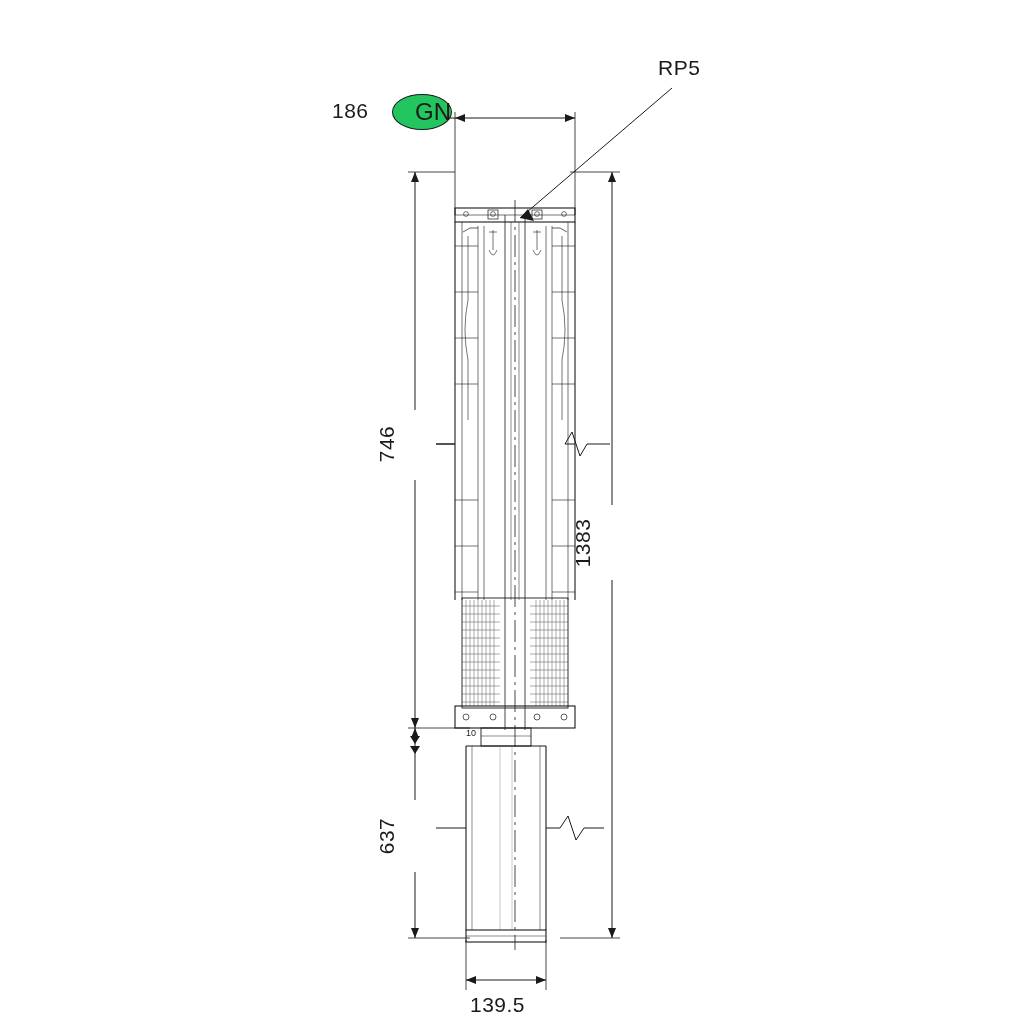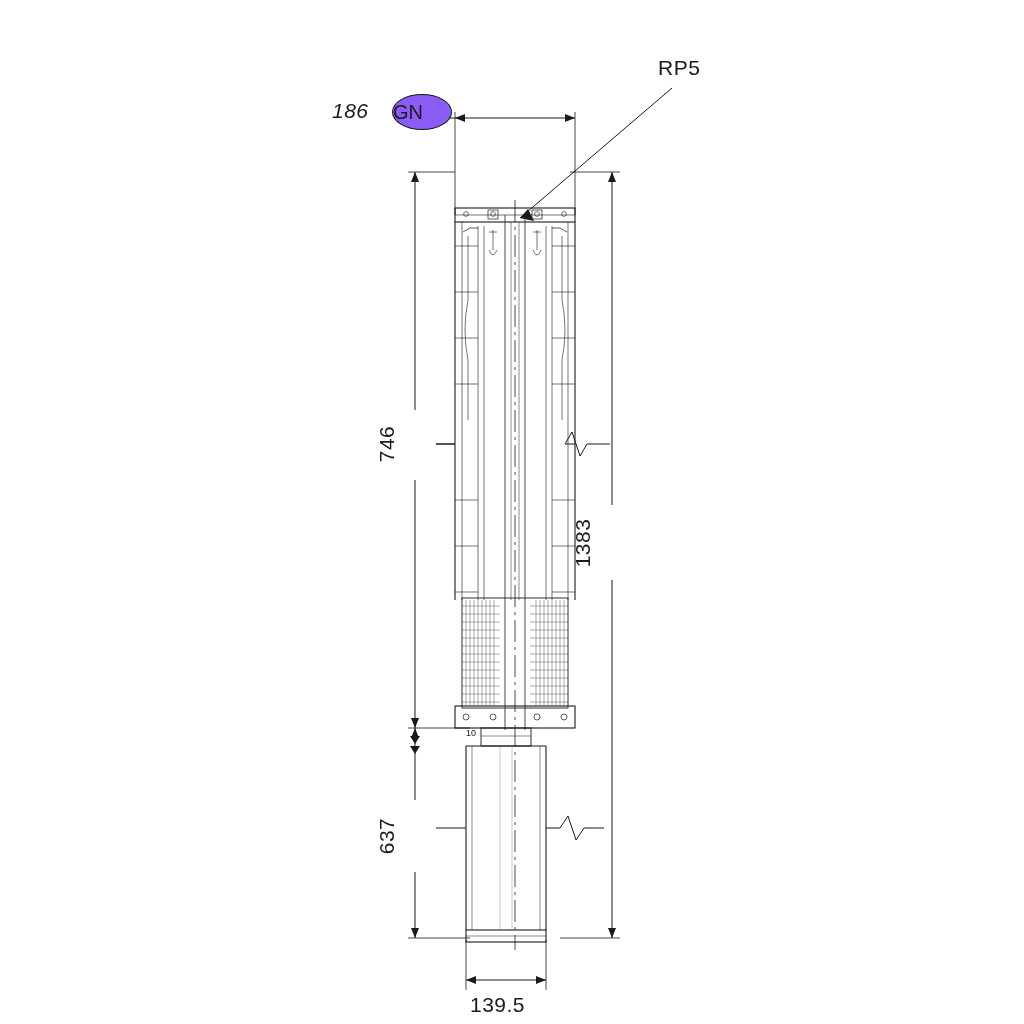--- a/index.html
+++ b/index.html
@@ -36,24 +36,24 @@
   }
   .dim-label.vertical {
     transform-origin: 50% 50%;
   }
   .tag-oval {
     position: absolute;
     border: 1.4px solid #1a1a1a;
     border-radius: 50%;
     display: flex;
     align-items: center;
-    justify-content: flex-start;
-    font-size: 20px;
+    justify-content: flex-end;
+    font-size: 24px;
     color: #1a1a1a;
-    background: #8b5cf6;
+    background: #22c55e;
   }
 </style>
 </head>
 <body>
 
 <div id="stage">
 
   <svg class="drawing" viewBox="0 0 1024 1024">
     <defs>
       <marker id="arrowEnd" markerWidth="12" markerHeight="12" refX="10" refY="4" orient="auto" markerUnits="userSpaceOnUse">
@@ -250,21 +250,21 @@
         <path d="M546,828 L560,828 L568,816 L576,840 L584,828 L604,828"></path>
       </g>
 
       <g stroke="#1a1a1a" stroke-width="0.8" stroke-dasharray="22 5 3 5">
         <line x1="515" y1="200" x2="515" y2="950"></line>
       </g>
 
     </g>
   </svg>
 
-  <div class="dim-label" style="left:332px; top:99px;font-style:italic;">186</div>
+  <div class="dim-label" style="left:332px; top:99px;">186</div>
 
   <div class="tag-oval" style="left:392px; top:94px; width:58px; height:34px;">
     <span>GN</span>
   </div>
 
   <div class="dim-label" style="left:658px; top:56px;">RP5</div>
 
   <div class="dim-label vertical" style="left:369px; top:432px; transform: rotate(-90deg);">746</div>
 
   <div class="dim-label vertical" style="left:559px; top:531px; transform: rotate(-90deg);">1383</div>

